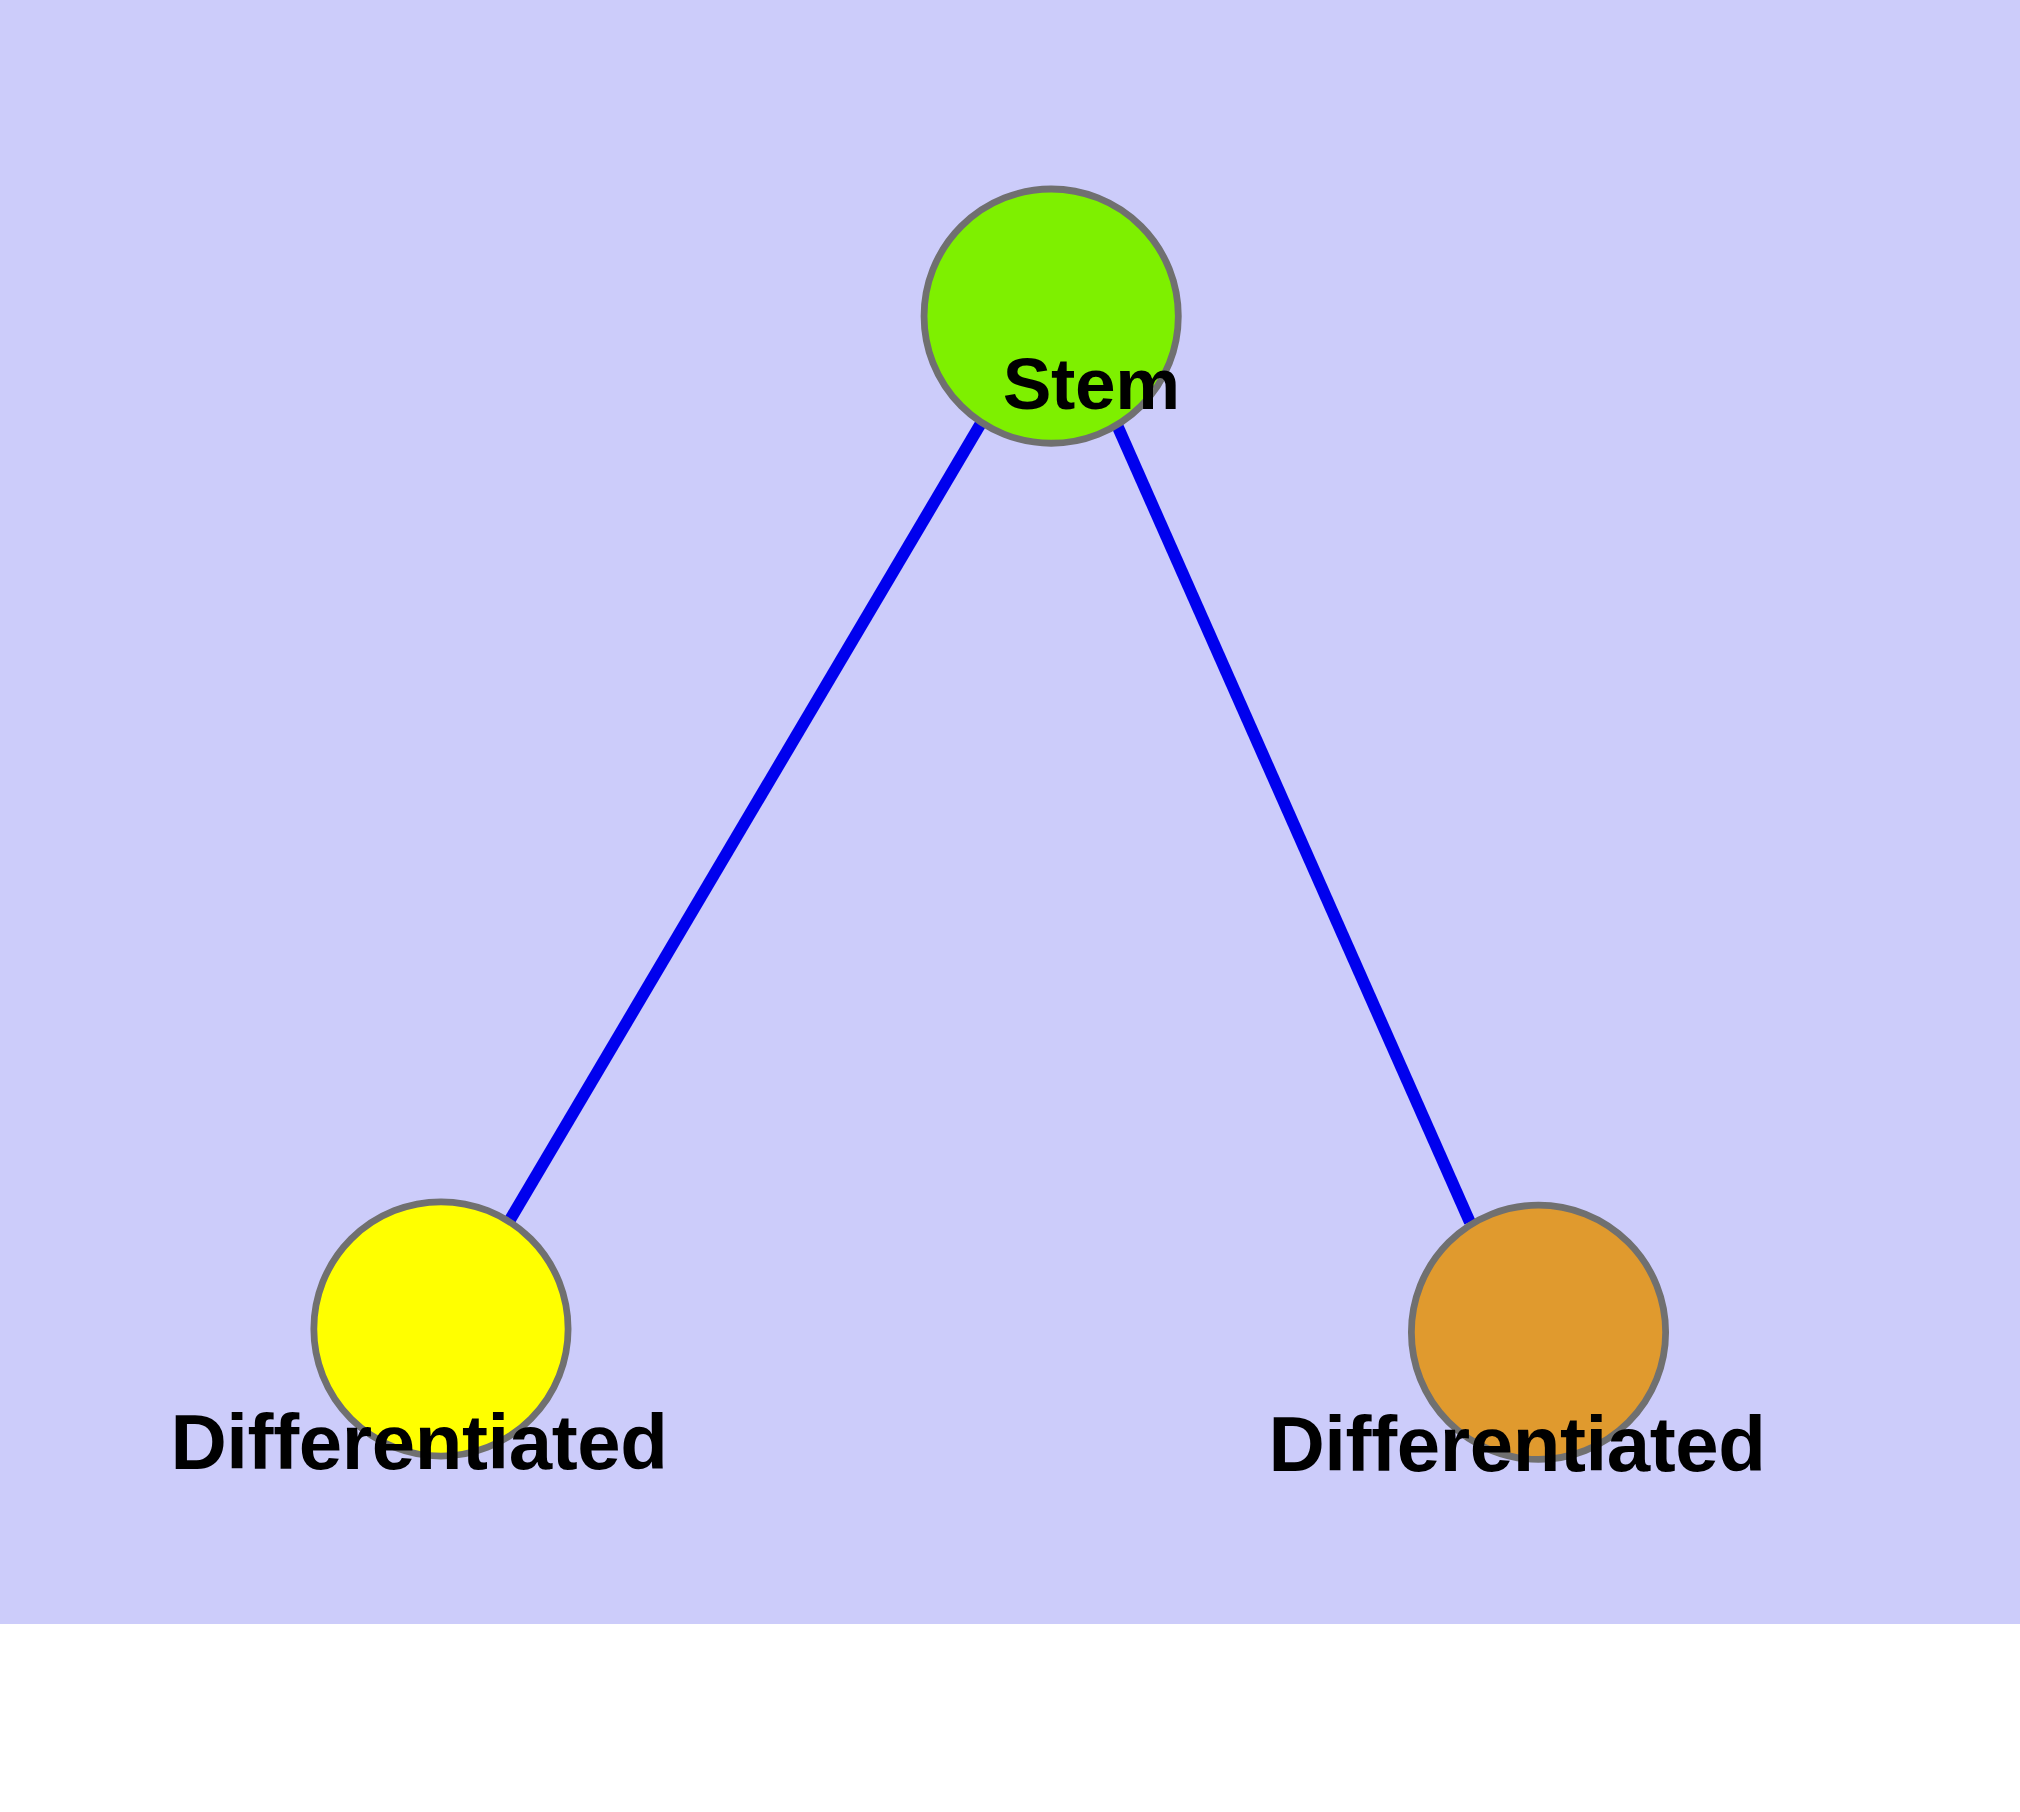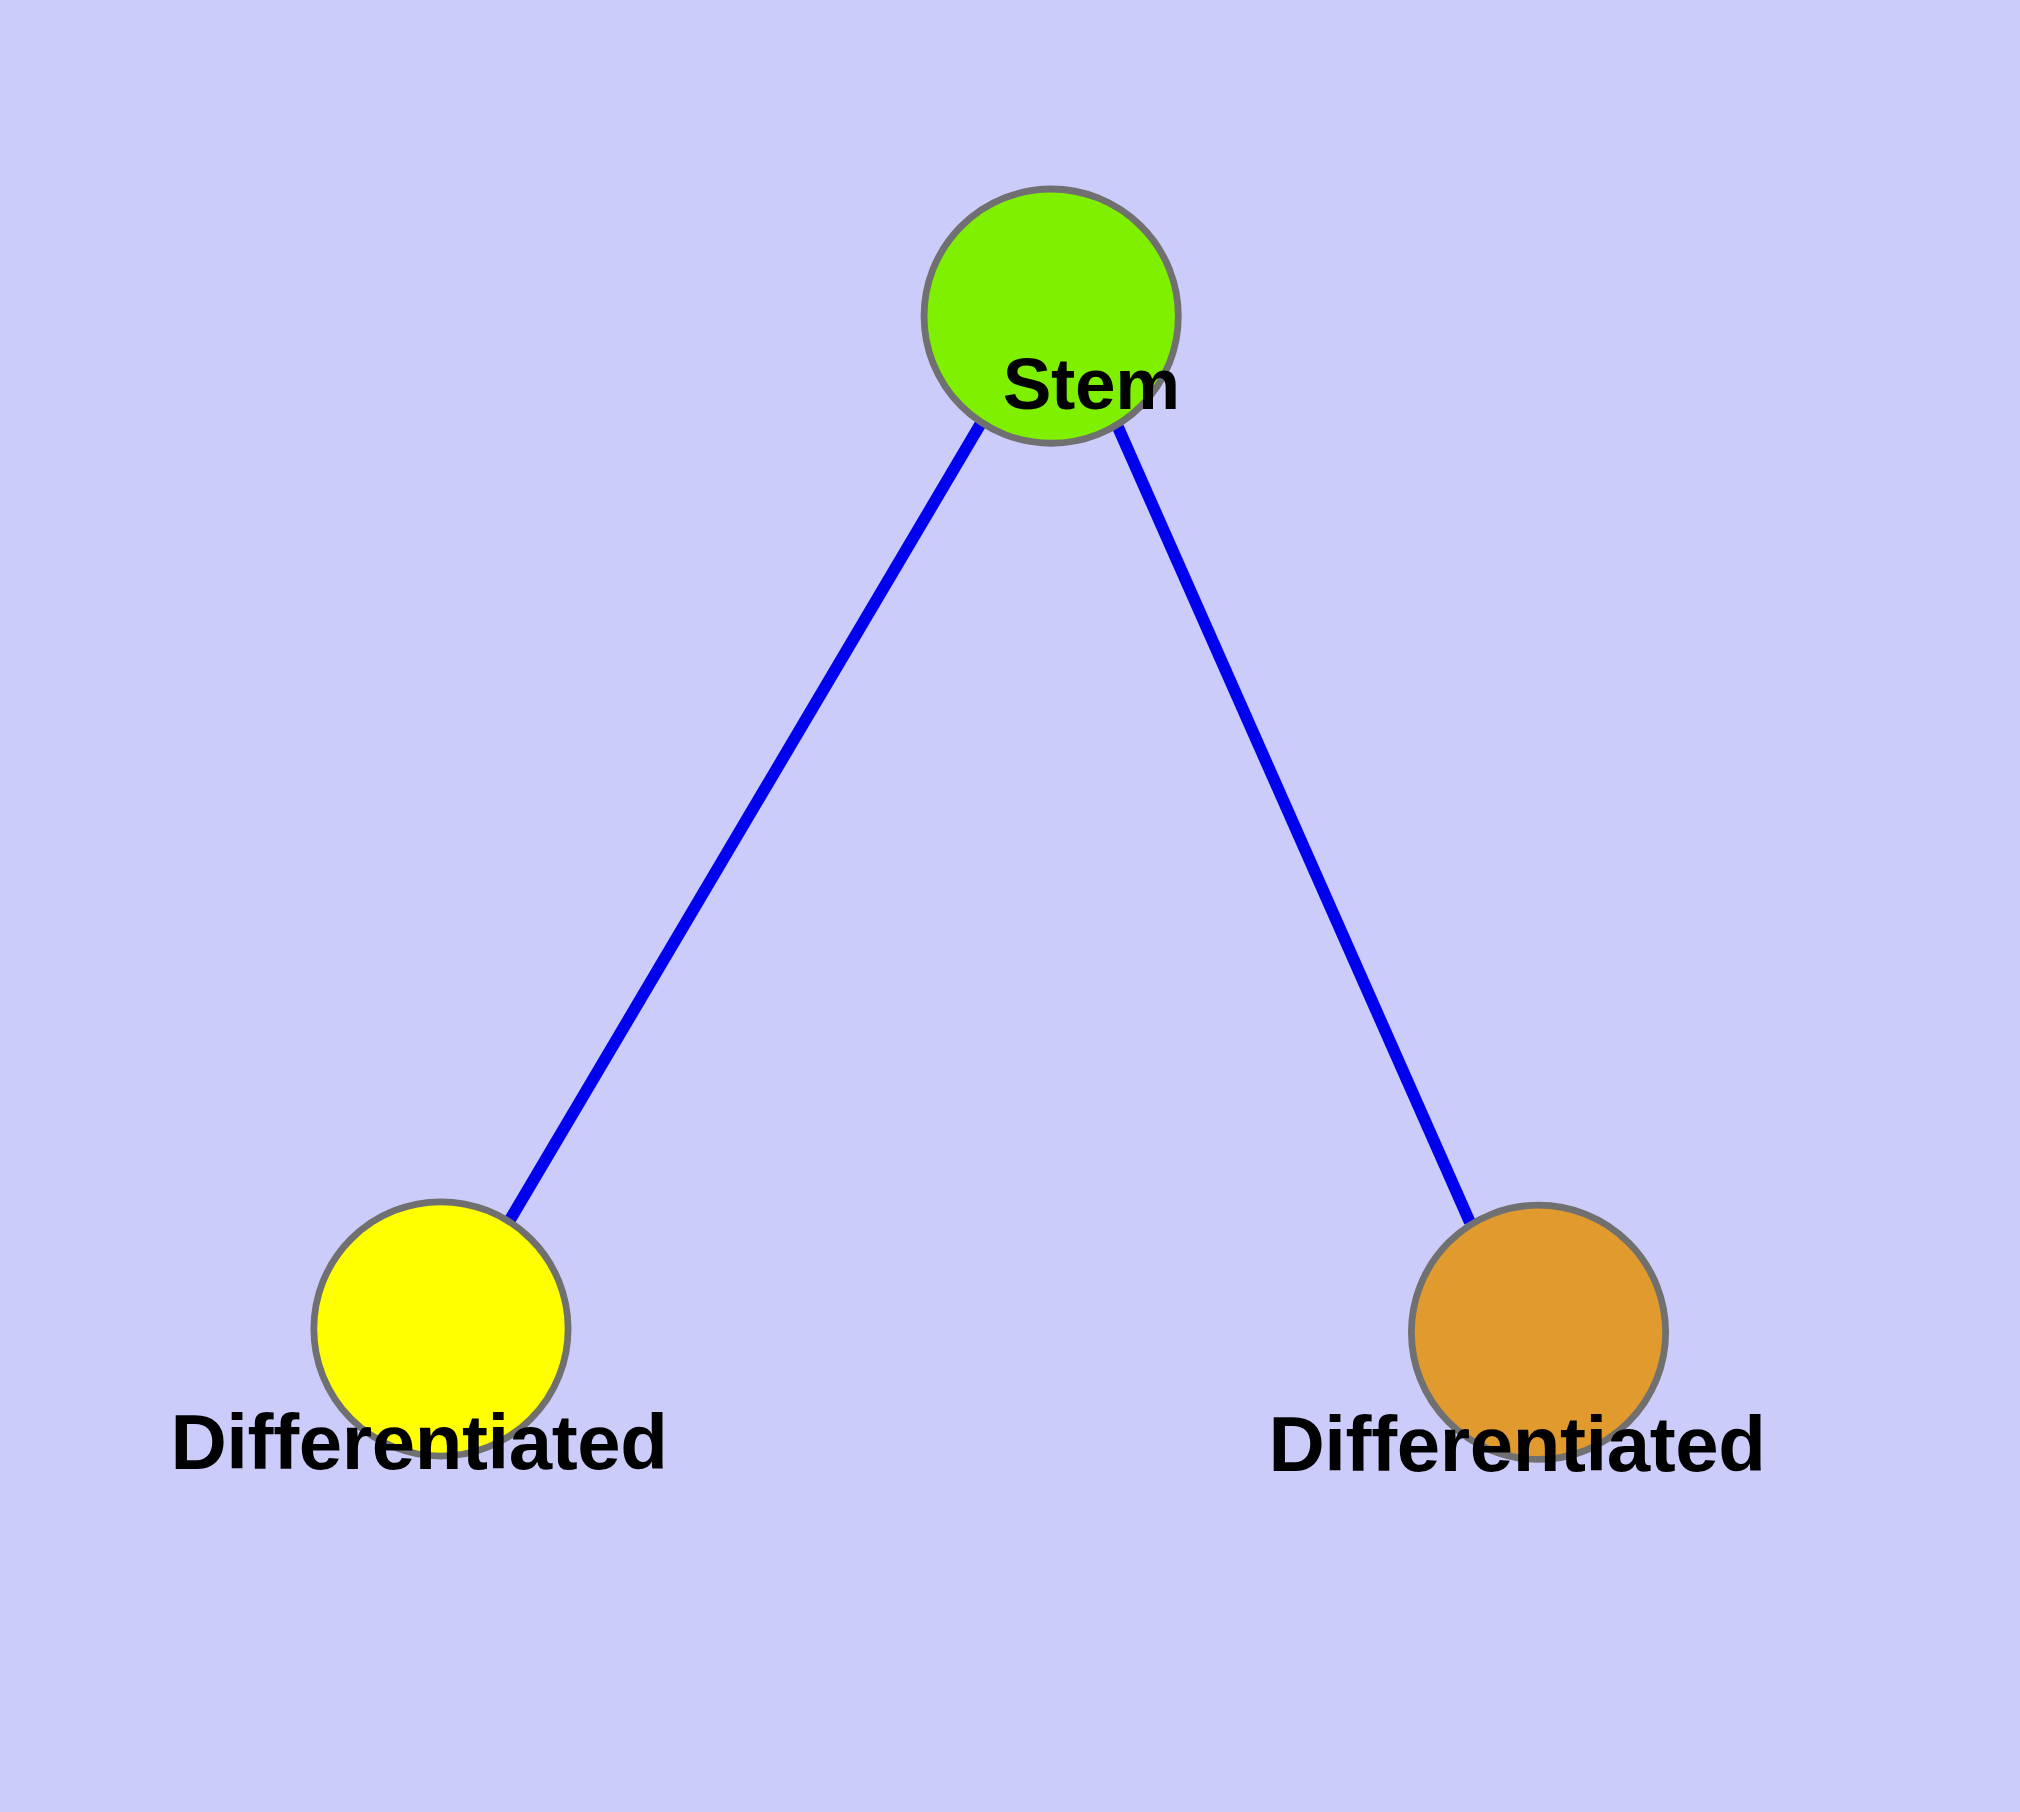--- a/index.html
+++ b/index.html
@@ -51,21 +51,21 @@
   #label-b {
     font-size: 78px;
     left: 1212px;
     top: 1246px;
     width: 610px;
   }
 </style>
 </head>
 <body>
 
-<div id="canvas" style="width: 2021px; height: 1812px;">
+<div id="canvas" style="width: 2021px; height: 1624px;">
 
   <div id="bg" style="background: rgb(204, 204, 250); width: 2021px; height: 1812px;"></div>
 
   <svg id="graph-svg" viewBox="0 0 2384 2138" xmlns="http://www.w3.org/2000/svg" style="width: 2021px; height: 1812px;">
     <g>
       <line id="edge-0" x1="1158" y1="498" x2="601" y2="1440" stroke="#0000ee" stroke-width="14" stroke-linecap="butt"></line>
       <line id="edge-1" x1="1317" y1="500" x2="1734" y2="1442" stroke="#0000ee" stroke-width="14" stroke-linecap="butt"></line>
     </g>
     <g>
       <circle id="node-0" cx="1240" cy="373" r="150" fill="#7ef000" stroke="#707070" stroke-width="8"></circle>

